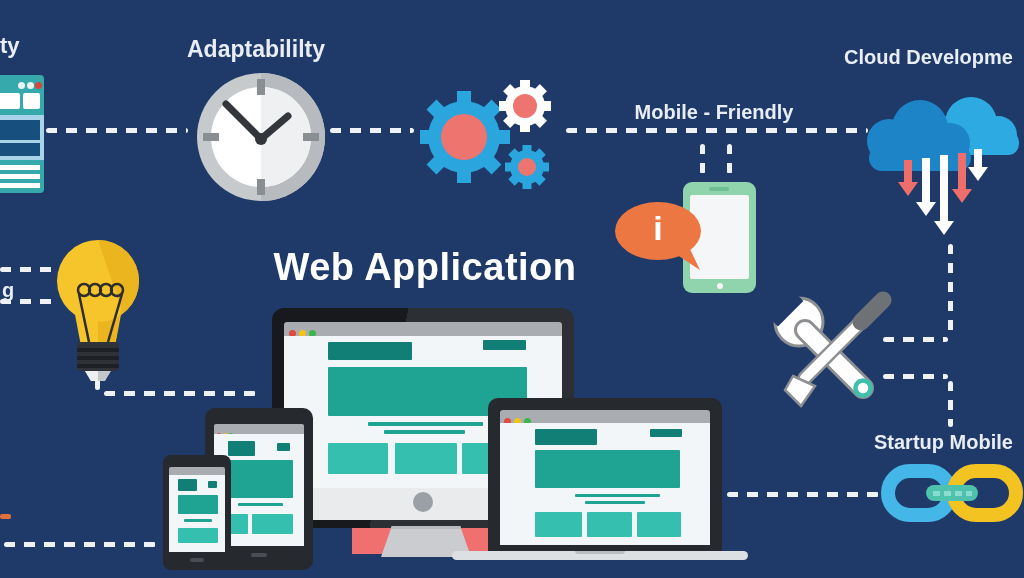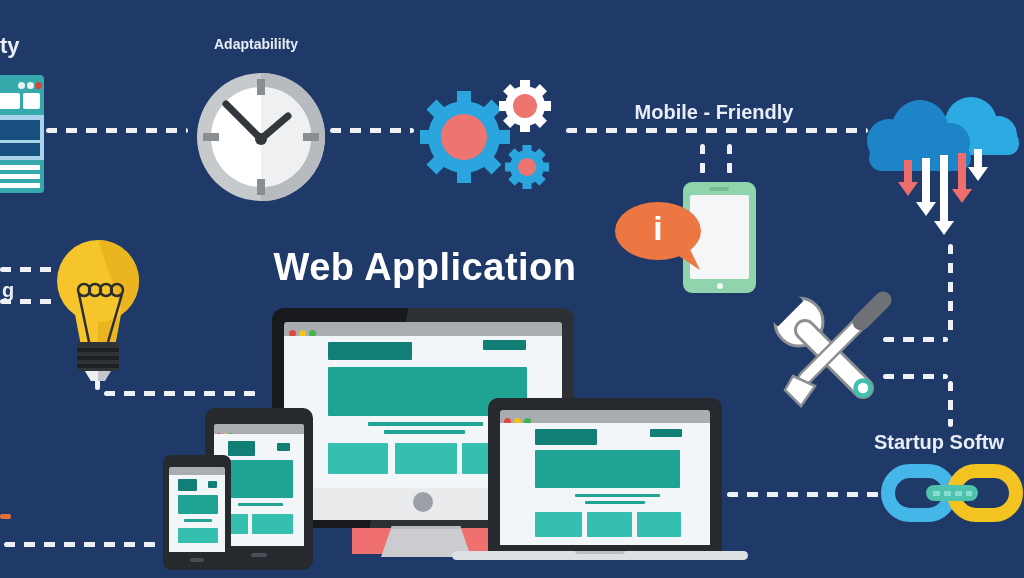--- a/index.html
+++ b/index.html
@@ -44,24 +44,25 @@
   <div class="dv" style="left:948px;top:381px;height:46px;"></div>
   <div class="dh" style="left:727px;top:492px;width:152px;"></div>
   <div class="dh" style="left:4px;top:542px;width:152px;"></div>
   <div class="dh" style="left:0px;top:267px;width:54px;"></div>
   <div class="dh" style="left:0px;top:299px;width:57px;"></div>
   <div class="abs" style="left:95px;top:379px;width:5px;height:11px;background:var(--dash);border-radius:3px;"></div>
   <div class="dh" style="left:104px;top:391px;width:152px;"></div>
   <div class="abs" style="left:0px;top:514px;width:11px;height:5px;background:#e2703d;border-radius:2px;"></div>
 
   <div class="lbl" style="left:0px;top:33px;font-size:22px;">ty</div>
-  <div class="lbl" style="left:146px;top:36px;width:220px;text-align:center;font-size:14px;">Adaptabililty</div>
+  <div class="lbl" style="left:146px;top:36px;width:220px;text-align:center;font-size:23px;">Adaptabililty</div>
   <div class="lbl" style="left:600px;top:101px;width:228px;text-align:center;font-size:20px;">Mobile - Friendly</div>
+  <div class="lbl" style="left:844px;top:46px;font-size:20px;">Cloud Developme</div>
   <div class="lbl" style="left:2px;top:279px;font-size:20px;">g</div>
-  <div class="lbl" style="left:874px;top:431px;font-size:20px;">Startup Softw</div>
+  <div class="lbl" style="left:874px;top:431px;font-size:20px;">Startup Mobile</div>
   <div class="lbl" style="left:225px;top:246px;width:400px;text-align:center;font-size:38px;letter-spacing:.5px;color:#ffffff;">Web Application</div>
 
   <div class="abs" style="left:-42px;top:75px;width:86px;height:118px;background:#36a9ac;border-radius:4px;">
     <span class="dot" style="position:absolute;left:60px;top:7px;background:#e9f3f4;"></span>
     <span class="dot" style="position:absolute;left:69px;top:7px;background:#e9f3f4;"></span>
     <span class="dot" style="position:absolute;left:77px;top:7px;background:#d8433a;"></span>
     <div class="abs" style="left:4px;top:18px;width:58px;height:16px;background:#fff;border-radius:2px;"></div>
     <div class="abs" style="left:65px;top:18px;width:17px;height:16px;background:#fff;border-radius:2px;"></div>
     <div class="abs" style="left:0;top:40px;width:86px;height:45px;background:#a9d3e9;">
 

